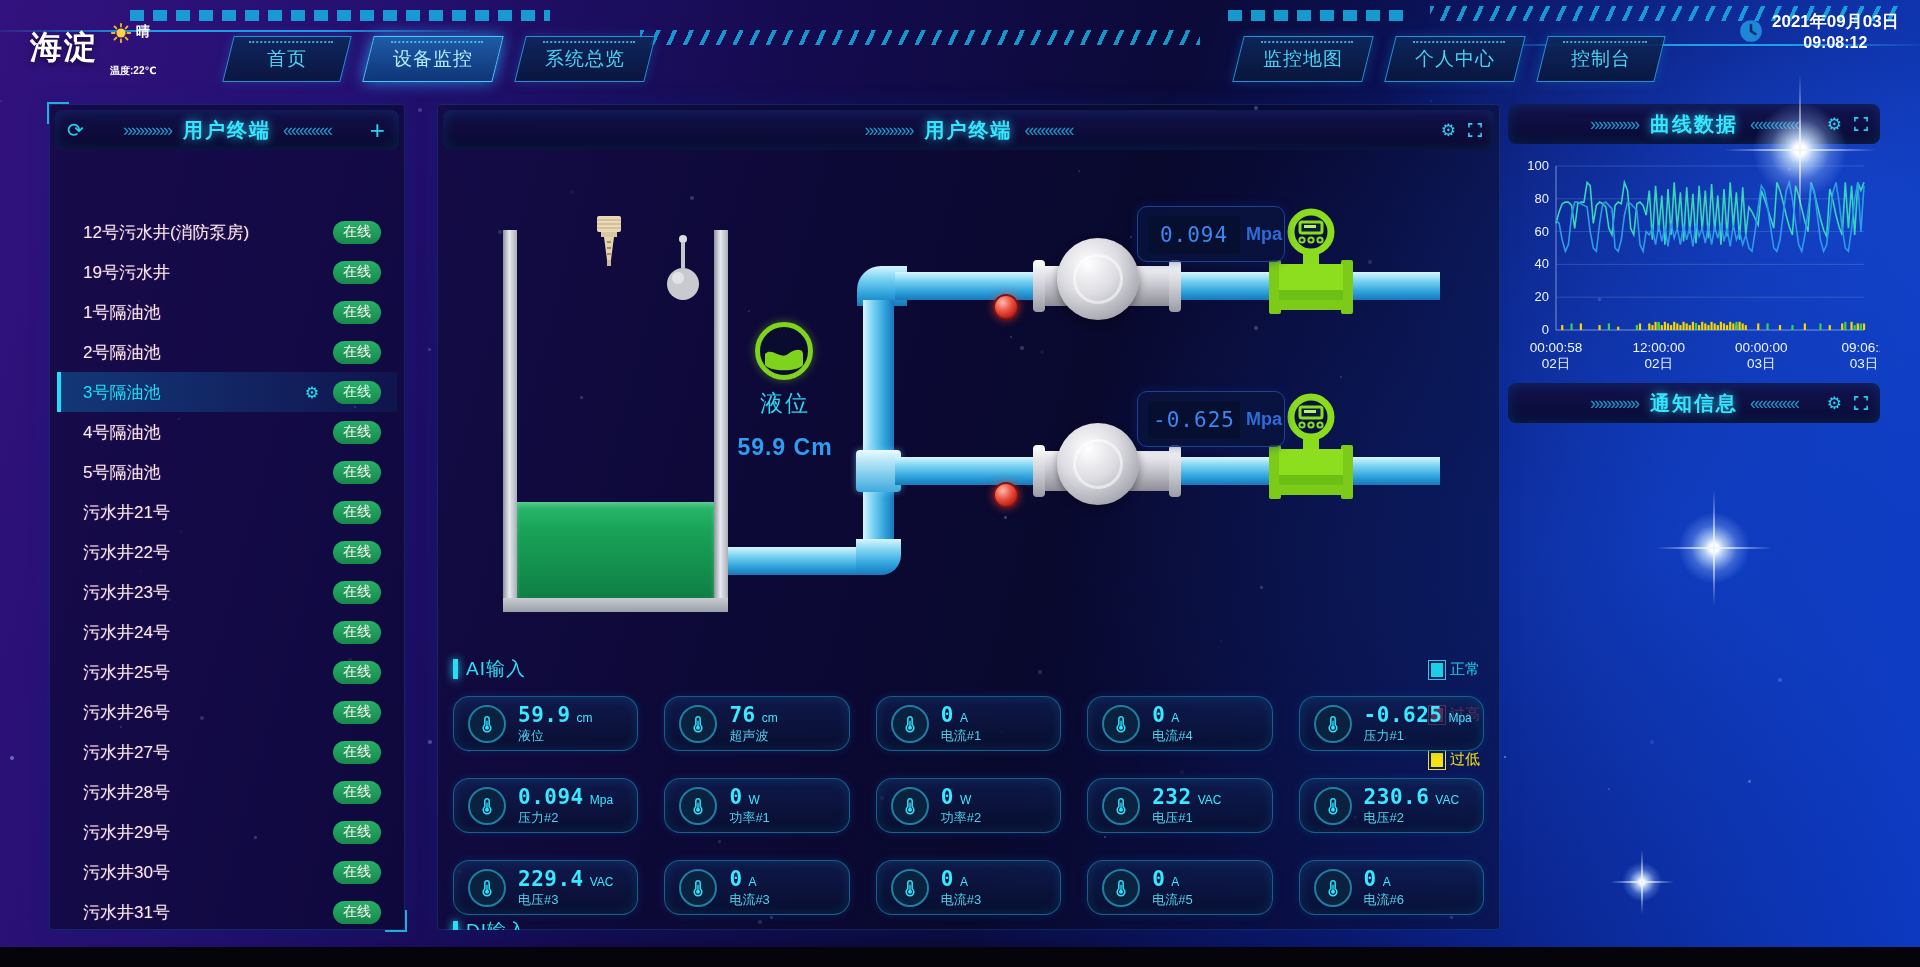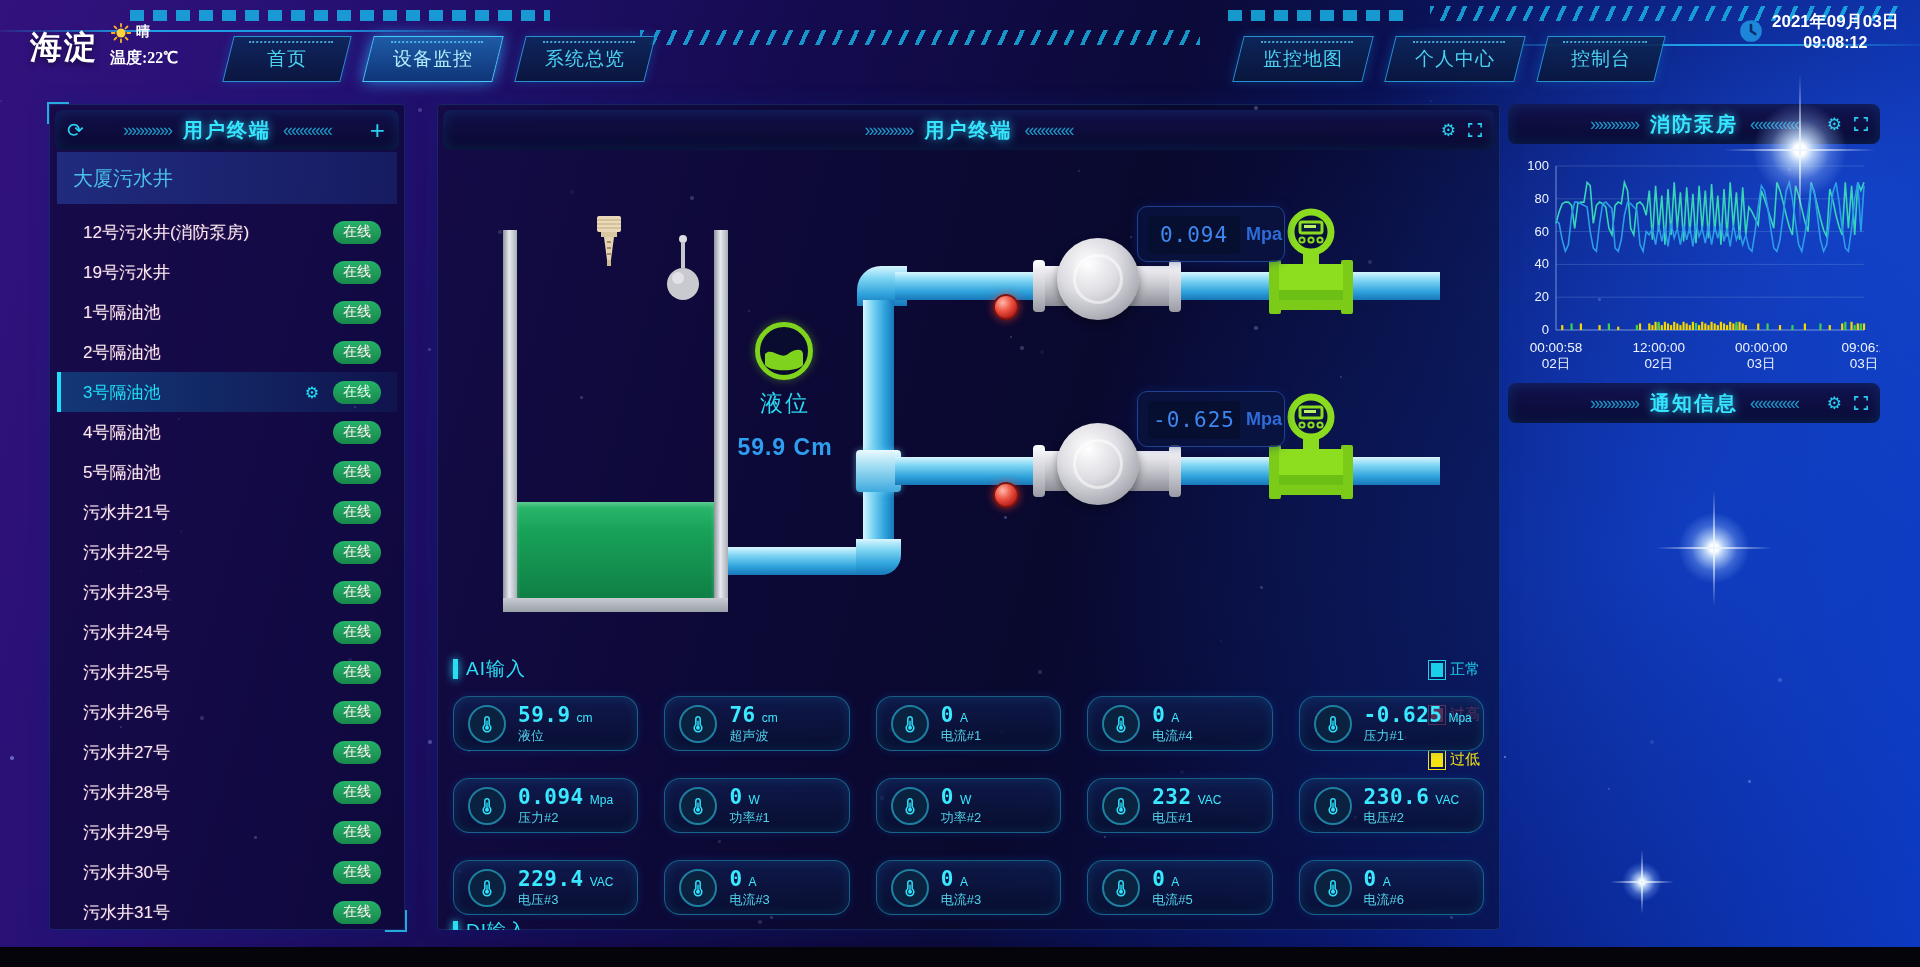--- a/index.html
+++ b/index.html
@@ -23,21 +23,21 @@
     background:linear-gradient(180deg, rgba(255,255,255,0), rgba(235,245,255,.95), rgba(255,255,255,0)); }
   .deco-squares { position:absolute; height:11px; background:repeating-linear-gradient(90deg,#17b2e6 0 14px, transparent 14px 23px); opacity:.85; }
   .deco-slashes { position:absolute; height:15px; background:repeating-linear-gradient(115deg,#18b8ea 0 4px, transparent 4px 15px); opacity:.8; }
   .deco-topline { position:absolute; height:2px; background:linear-gradient(90deg, rgba(30,160,230,.1), #1e9ee6 30%, #1e9ee6 70%, rgba(30,160,230,.1)); }
 
   
   .top-header { position:absolute; left:0; top:0; width:1920px; height:88px; }
   .logo { position:absolute; left:30px; top:26px; font-size:32px; font-weight:bold; color:#ffffff; letter-spacing:2px; text-shadow:0 2px 6px rgba(0,0,0,.6); }
   .weather { position:absolute; left:110px; top:22px; color:#fff; }
   .weather .cond { font-size:14px; font-weight:bold; margin-left:4px; vertical-align:6px; }
-  .weather .temp { font-size:16px; font-weight:bold; margin-top:2px;font-family:Liberation Serif, serif; }
+  .weather .temp { font-size:10px; font-weight:bold; margin-top:18px; }
   .nav { position:absolute; top:36px; display:flex; gap:22px; }
   .nav-left { left:228px; } .nav-right { left:1238px; }
   .tab { position:relative; height:46px; min-width:118px; padding:0 24px; transform:skewX(-14deg);
     background:linear-gradient(180deg, rgba(13,40,92,.9), rgba(9,22,60,.92));
     border:1px solid #2591d0; box-shadow:0 0 10px rgba(20,120,200,.35); display:flex; align-items:center; justify-content:center; cursor:pointer; }
   .tab::before { content:''; position:absolute; top:4px; left:14%; right:14%; border-top:2px dotted rgba(90,210,255,.75); }
   .tab .tab-label { transform:skewX(14deg); color:#49d2f2; font-size:19px; letter-spacing:1px; white-space:nowrap; }
   .tab.active { background:linear-gradient(180deg, rgba(30,95,170,.95), rgba(15,55,120,.95)); box-shadow:0 0 16px rgba(40,170,255,.75); border-color:#45c8f5; }
   .tab.active .tab-label { color:#aeeeff; }
   .main-title { position:absolute; left:700px; top:24px; width:520px; text-align:center; font-size:35px; font-weight:bold; color:#ffffff; letter-spacing:3px;
@@ -255,21 +255,20 @@
   </header>
 
   <aside class="panel sidebar">
     <div class="panel-header">
       <span class="corner-btn sb-refresh">⟳</span>
       <span class="chev">»»»»»»</span>
       <span class="ph-title">用户终端</span>
       <span class="chev">««««««</span>
       <span class="corner-btn sb-add">+</span>
     </div>
-    <div class="group-header">大厦污水井</div>
     <ul class="device-list" id="device-list">
         <li class="device-item">
           <span class="item-label">12号污水井(消防泵房)</span>
           <span class="status-badge">在线</span>
         </li>
         <li class="device-item">
           <span class="item-label">19号污水井</span>
           <span class="status-badge">在线</span>
         </li>
         <li class="device-item">
@@ -704,21 +703,21 @@
       </div>
     <div class="di-label">
       <span class="ai-bar"></span>
       <span class="ai-title">DI输入</span>
     </div>
   </section>
 
   <section class="panel panel-curve">
     <div class="panel-header" style="left:0;right:0;top:0;">
       <span class="chev">»»»»»»</span>
-      <span class="ph-title">消防泵房</span>
+      <span class="ph-title">曲线数据</span>
       <span class="chev">««««««</span>
       <span class="ph-icons">
         <span class="gear-glyph">⚙</span>
         <svg class="fs-icon" viewBox="0 0 16 16">
           <path d="M1 5V1h4M11 1h4v4M15 11v4h-4M5 15H1v-4" fill="none" stroke="#2ad0f0" stroke-width="1.8"></path>
         </svg>
       </span>
     </div>
     <div class="curve-chart" id="curve-chart"><svg width="372" height="230" viewBox="0 0 372 230">
           <line x1="48" y1="180" x2="356" y2="180" stroke="rgba(150,180,230,.75)" stroke-width="1"></line>

